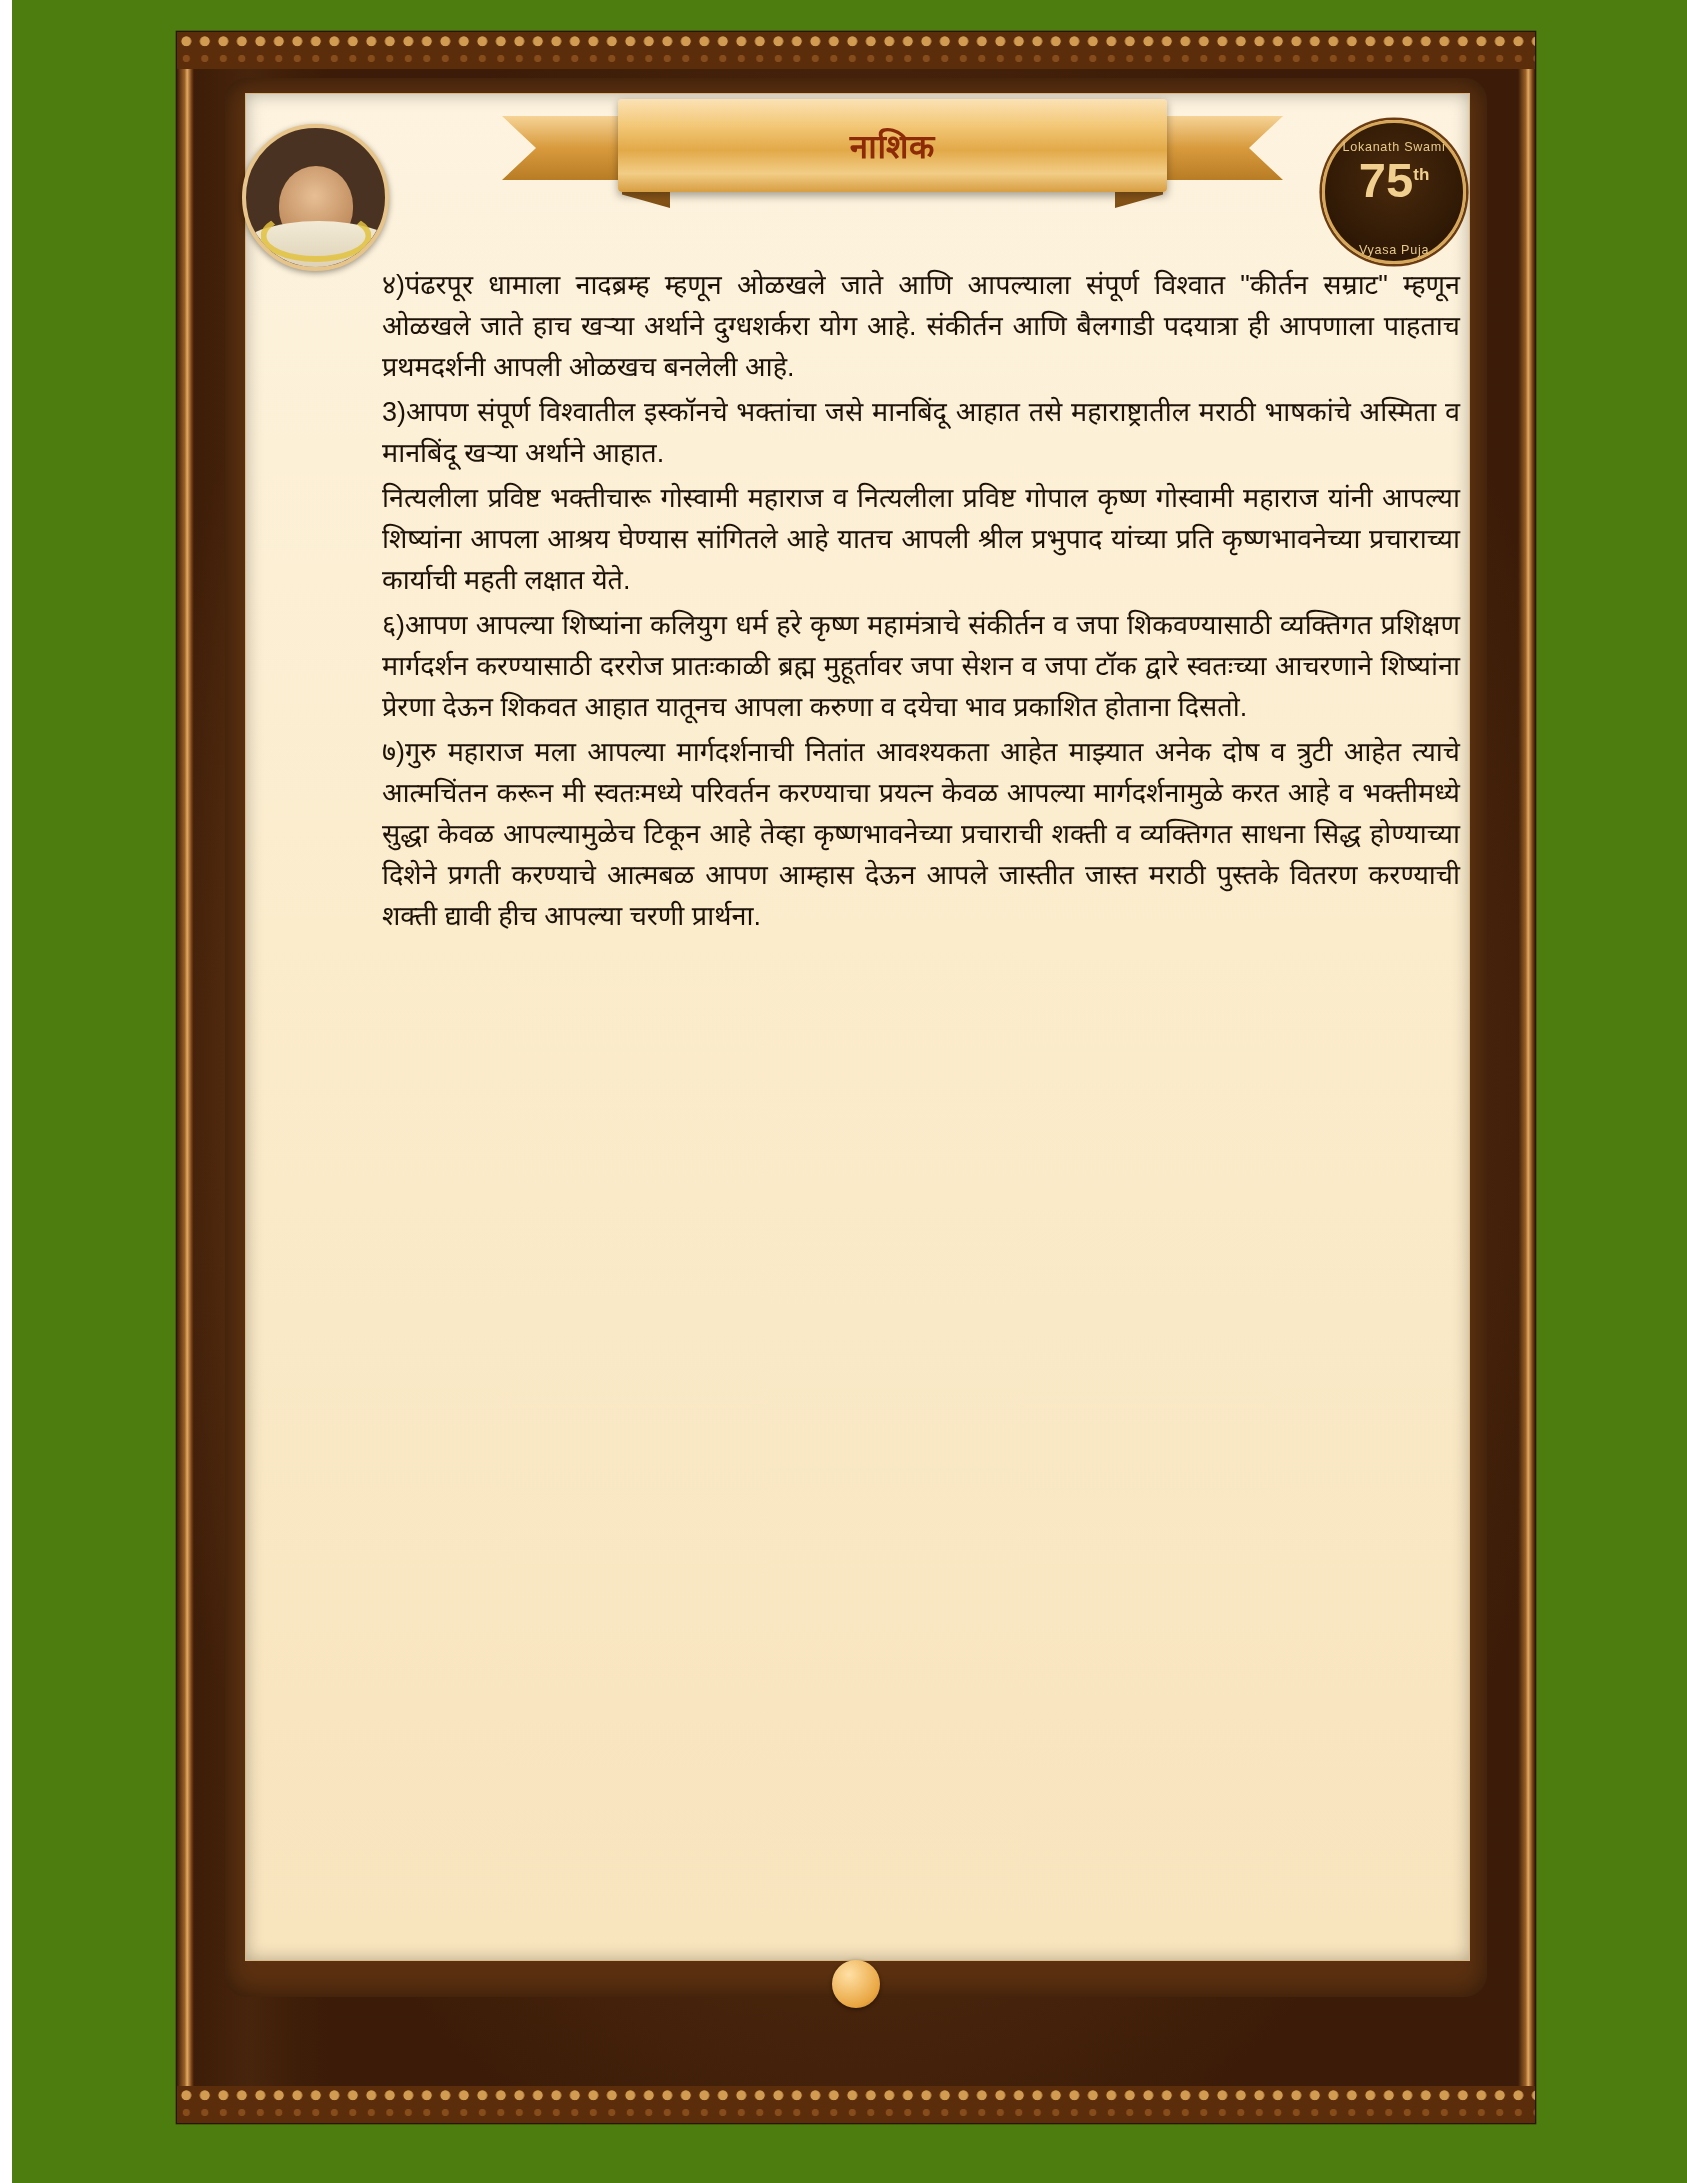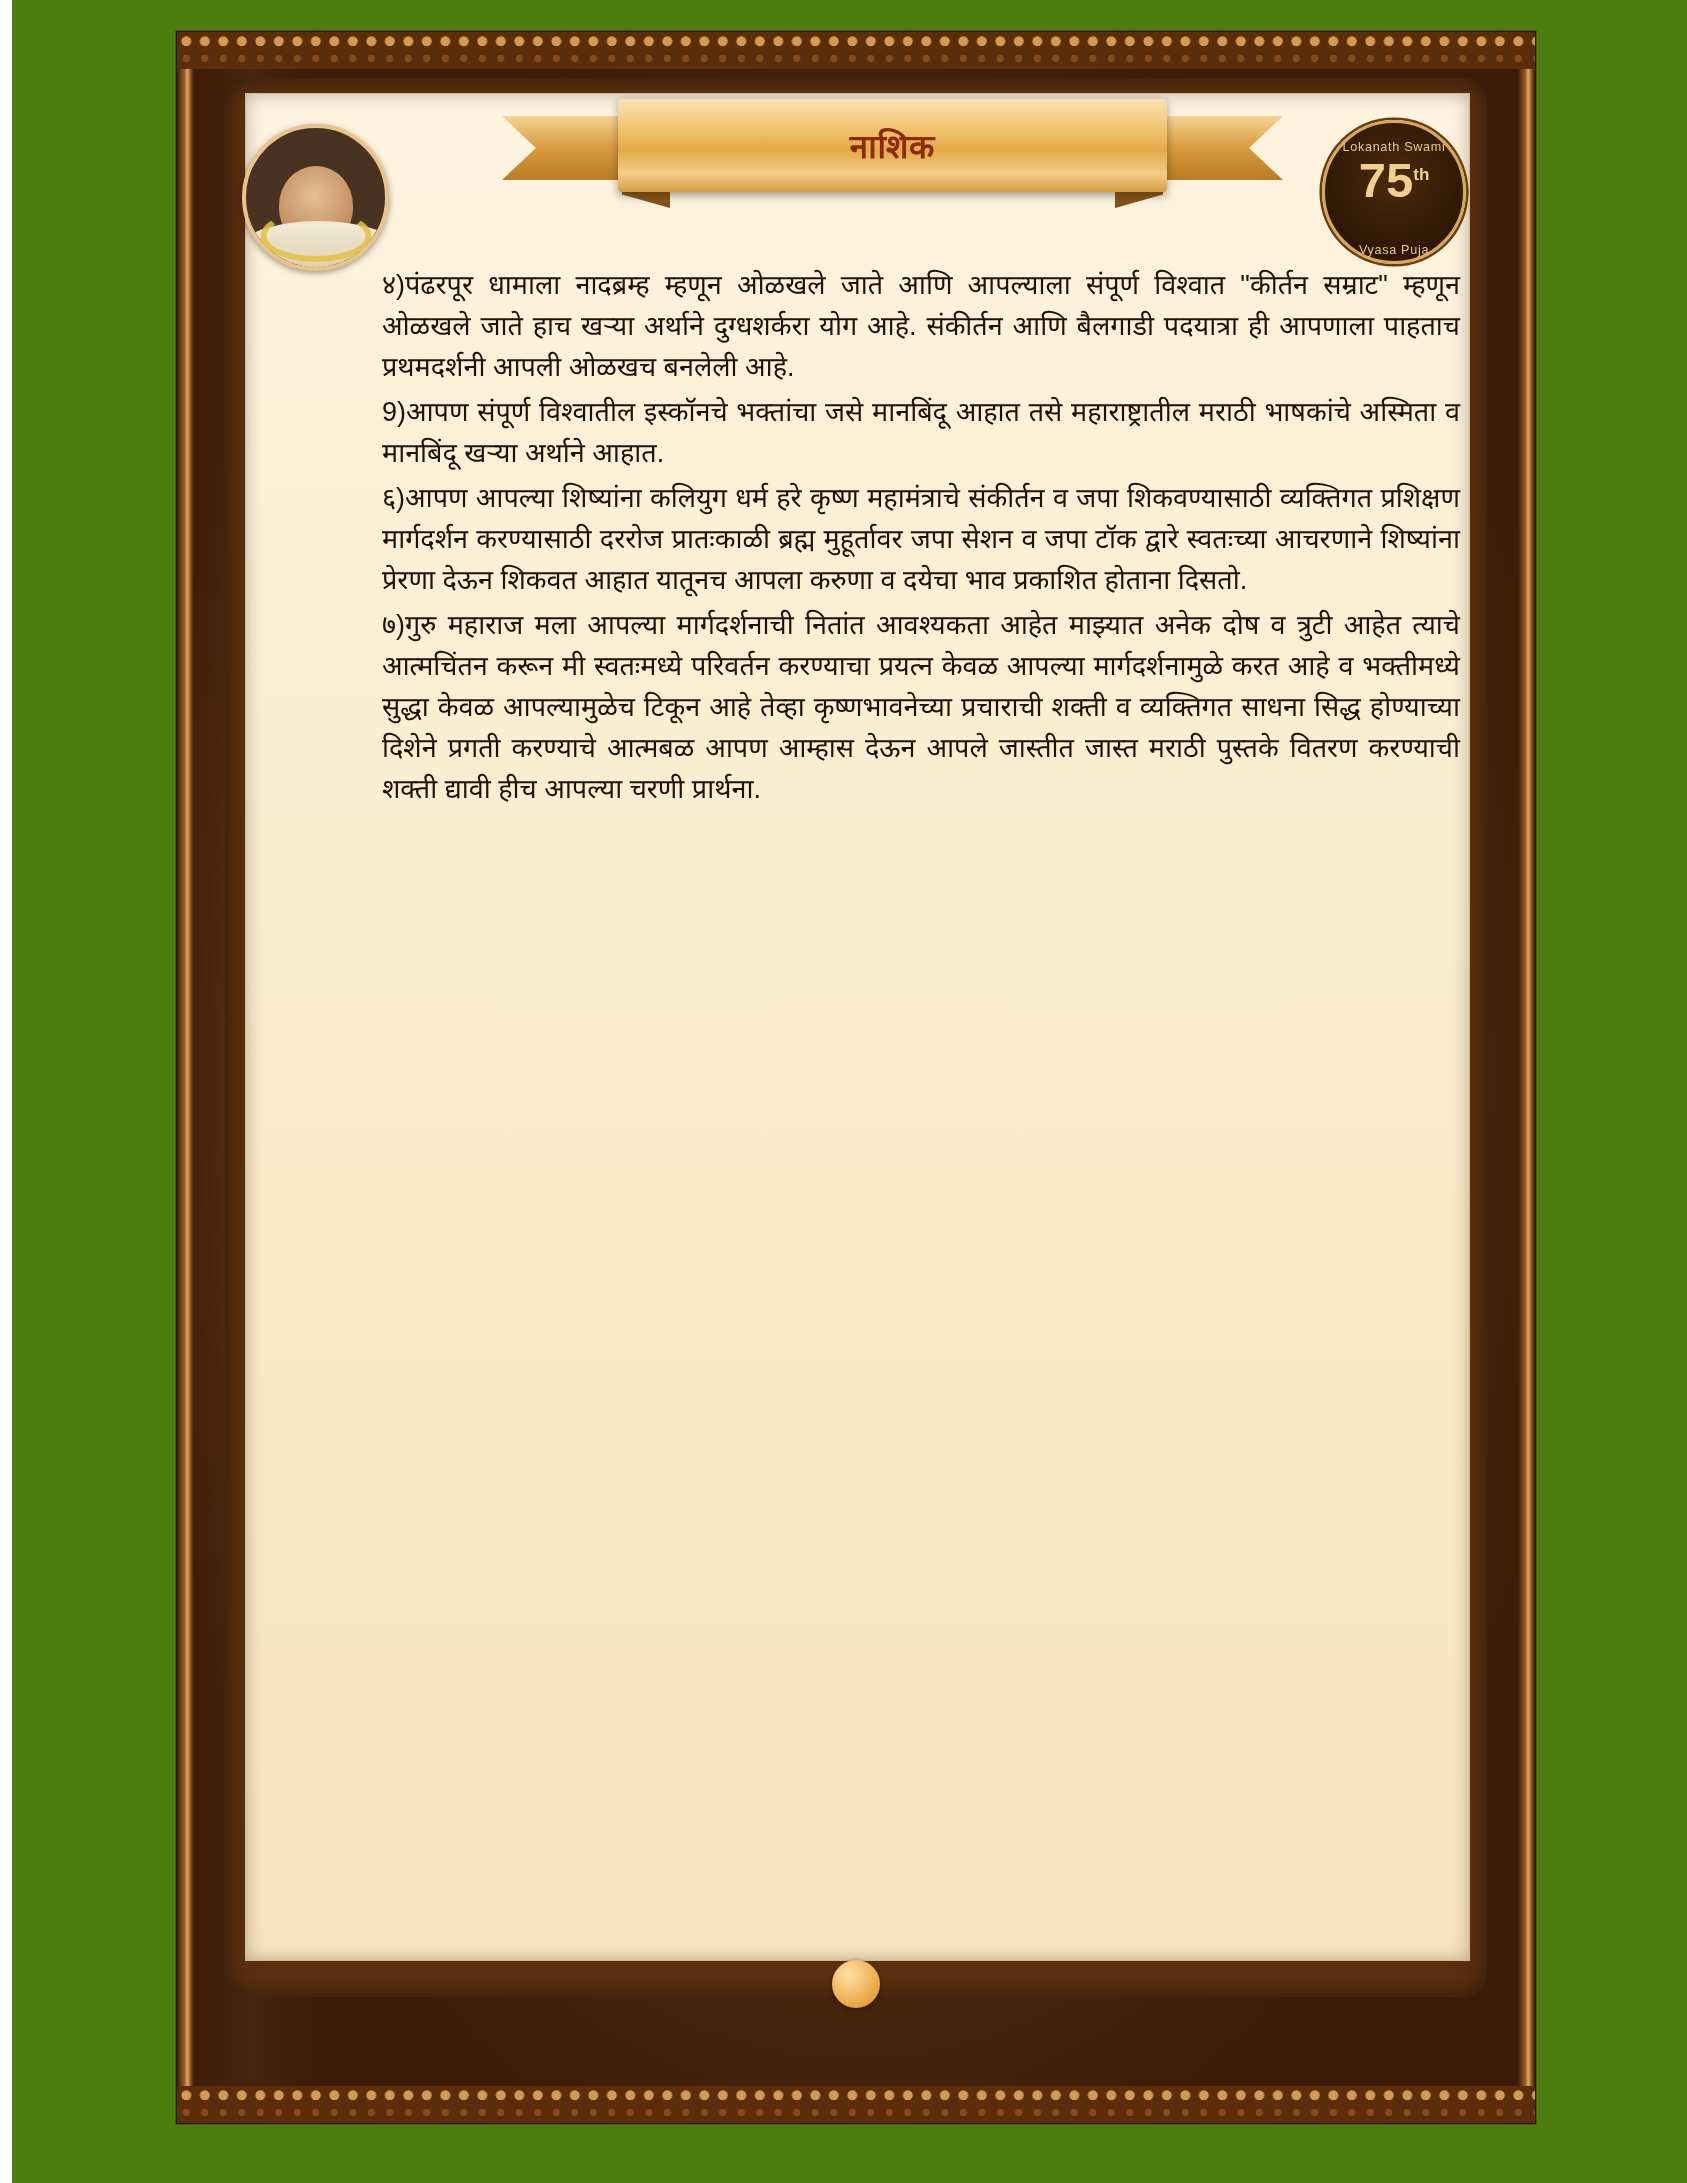--- a/index.html
+++ b/index.html
@@ -305,20 +305,21 @@
     <div class="ring"></div>
     <div class="top-text">Lokanath Swami</div>
     <div class="num">
       <span>75</span><sup>th</sup>
     </div>
     <div class="bottom-text">Vyasa Puja</div>
   </div>
 
   <div class="content">
     <p class="para">४)पंढरपूर धामाला नादब्रम्ह म्हणून ओळखले जाते आणि आपल्याला संपूर्ण विश्वात "कीर्तन सम्राट" म्हणून ओळखले जाते हाच खऱ्या अर्थाने दुग्धशर्करा योग आहे. संकीर्तन आणि बैलगाडी पदयात्रा ही आपणाला पाहताच प्रथमदर्शनी आपली ओळखच बनलेली आहे.</p>
-    <p class="para">9)आपण संपूर्ण विश्वातील इस्कॉनचे भक्तांचा जसे मानबिंदू आहात तसे महाराष्ट्रातील मराठी भाषकांचे अस्मिता व मानबिंदू खऱ्या अर्थाने आहात.</p>
+    <p class="para">3)आपण संपूर्ण विश्वातील इस्कॉनचे भक्तांचा जसे मानबिंदू आहात तसे महाराष्ट्रातील मराठी भाषकांचे अस्मिता व मानबिंदू खऱ्या अर्थाने आहात.</p>
+    <p class="para">नित्यलीला प्रविष्ट भक्तीचारू गोस्वामी महाराज व नित्यलीला प्रविष्ट गोपाल कृष्ण गोस्वामी महाराज यांनी आपल्या शिष्यांना आपला आश्रय  घेण्यास सांगितले आहे यातच आपली श्रील प्रभुपाद यांच्या प्रति कृष्णभावनेच्या प्रचाराच्या कार्याची महती लक्षात येते.</p>
     <p class="para">६)आपण आपल्या शिष्यांना कलियुग धर्म हरे कृष्ण महामंत्राचे संकीर्तन व जपा शिकवण्यासाठी व्यक्तिगत प्रशिक्षण मार्गदर्शन करण्यासाठी दररोज प्रातःकाळी ब्रह्म मुहूर्तावर जपा सेशन व जपा टॉक द्वारे स्वतःच्या आचरणाने शिष्यांना प्रेरणा देऊन शिकवत आहात यातूनच आपला करुणा व दयेचा भाव प्रकाशित होताना दिसतो.</p>
     <p class="para">७)गुरु महाराज मला आपल्या मार्गदर्शनाची नितांत आवश्यकता आहेत माझ्यात अनेक दोष व त्रुटी आहेत त्याचे आत्मचिंतन करून मी स्वतःमध्ये परिवर्तन करण्याचा प्रयत्न केवळ आपल्या मार्गदर्शनामुळे करत आहे व भक्तीमध्ये सुद्धा केवळ आपल्यामुळेच टिकून आहे तेव्हा कृष्णभावनेच्या प्रचाराची शक्ती व व्यक्तिगत साधना सिद्ध होण्याच्या दिशेने प्रगती करण्याचे आत्मबळ आपण आम्हास देऊन आपले जास्तीत जास्त मराठी पुस्तके वितरण करण्याची शक्ती द्यावी हीच आपल्या चरणी प्रार्थना.</p>
 
   </div>
 
 </div>
 
 
 </body></html>

